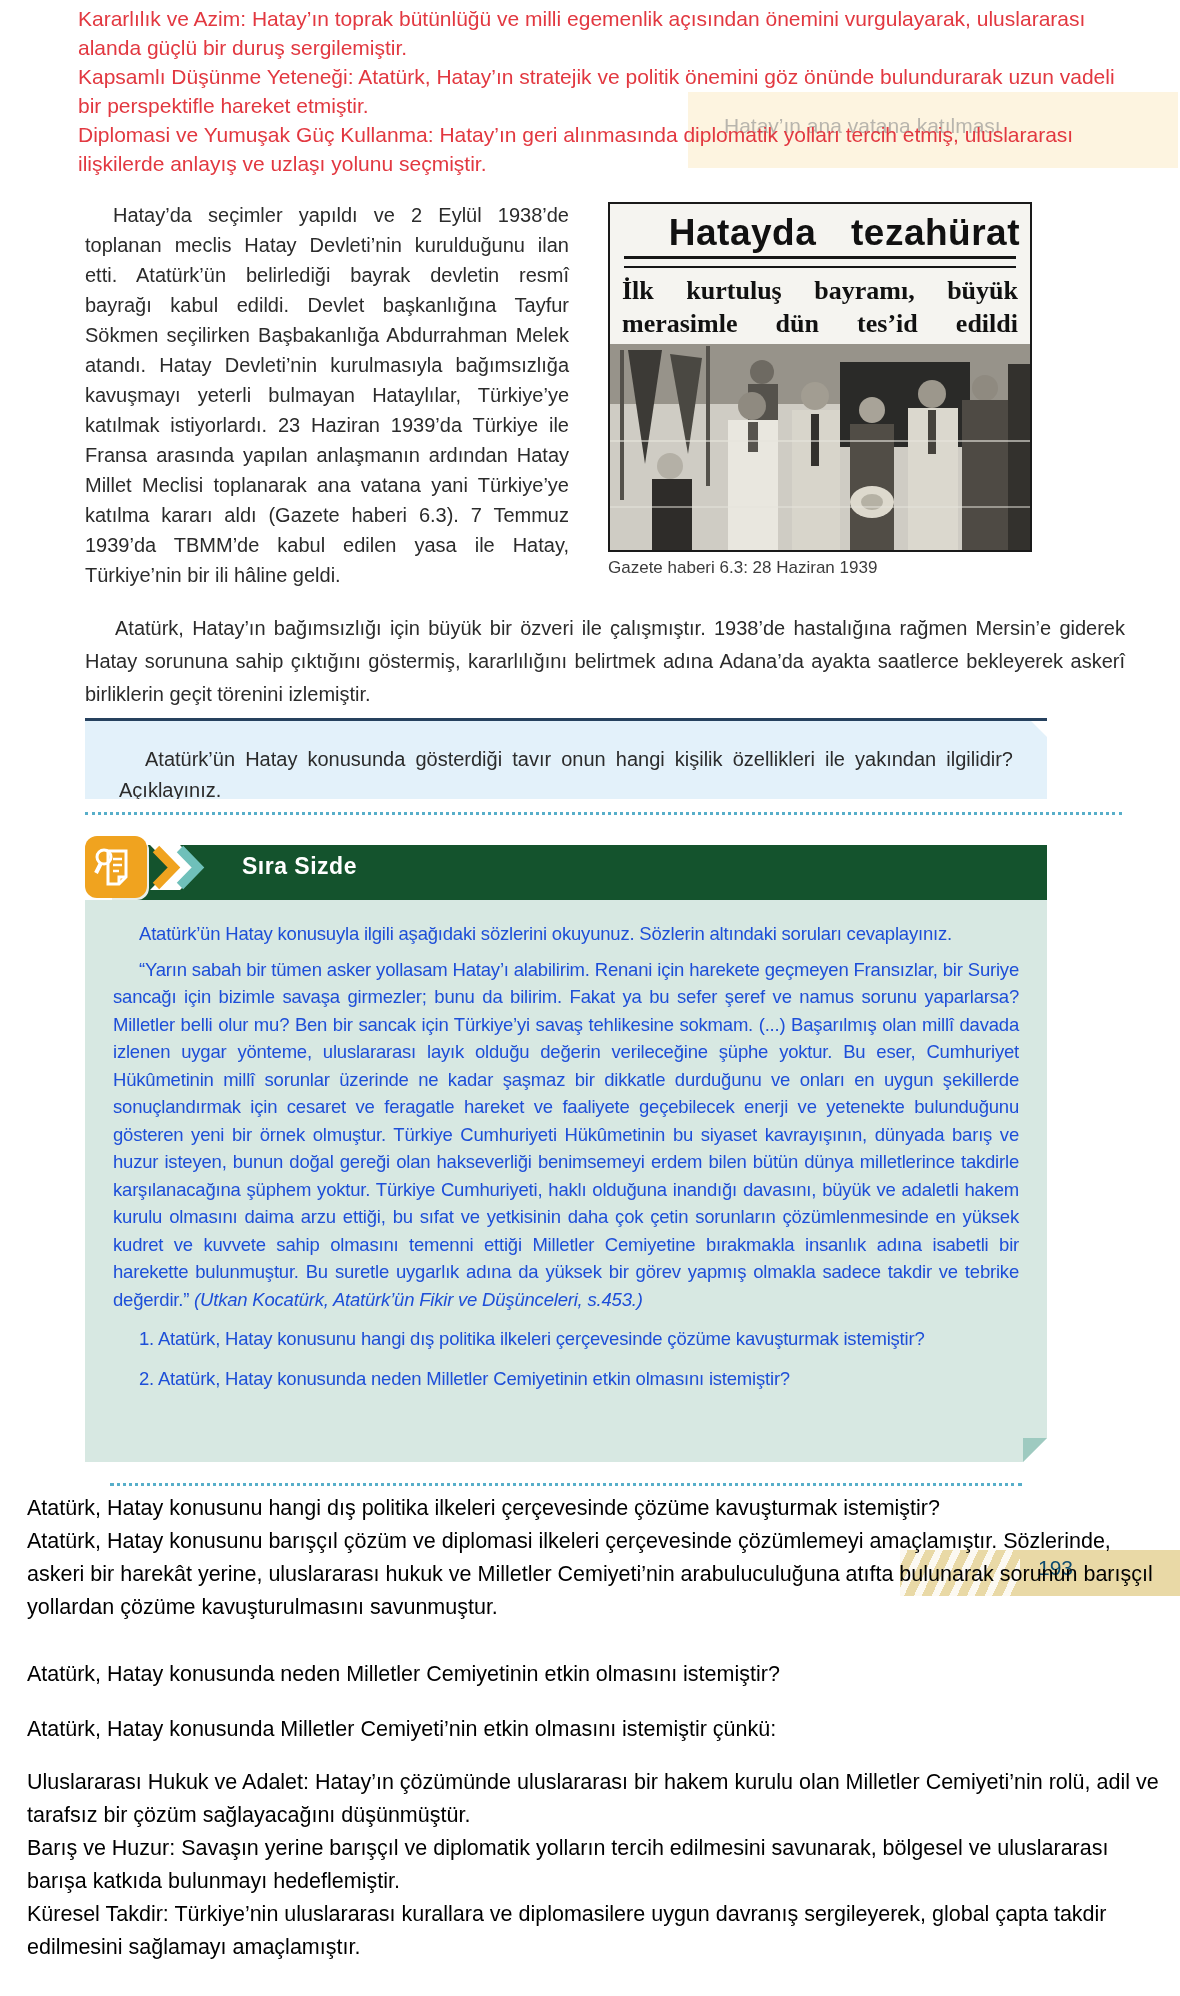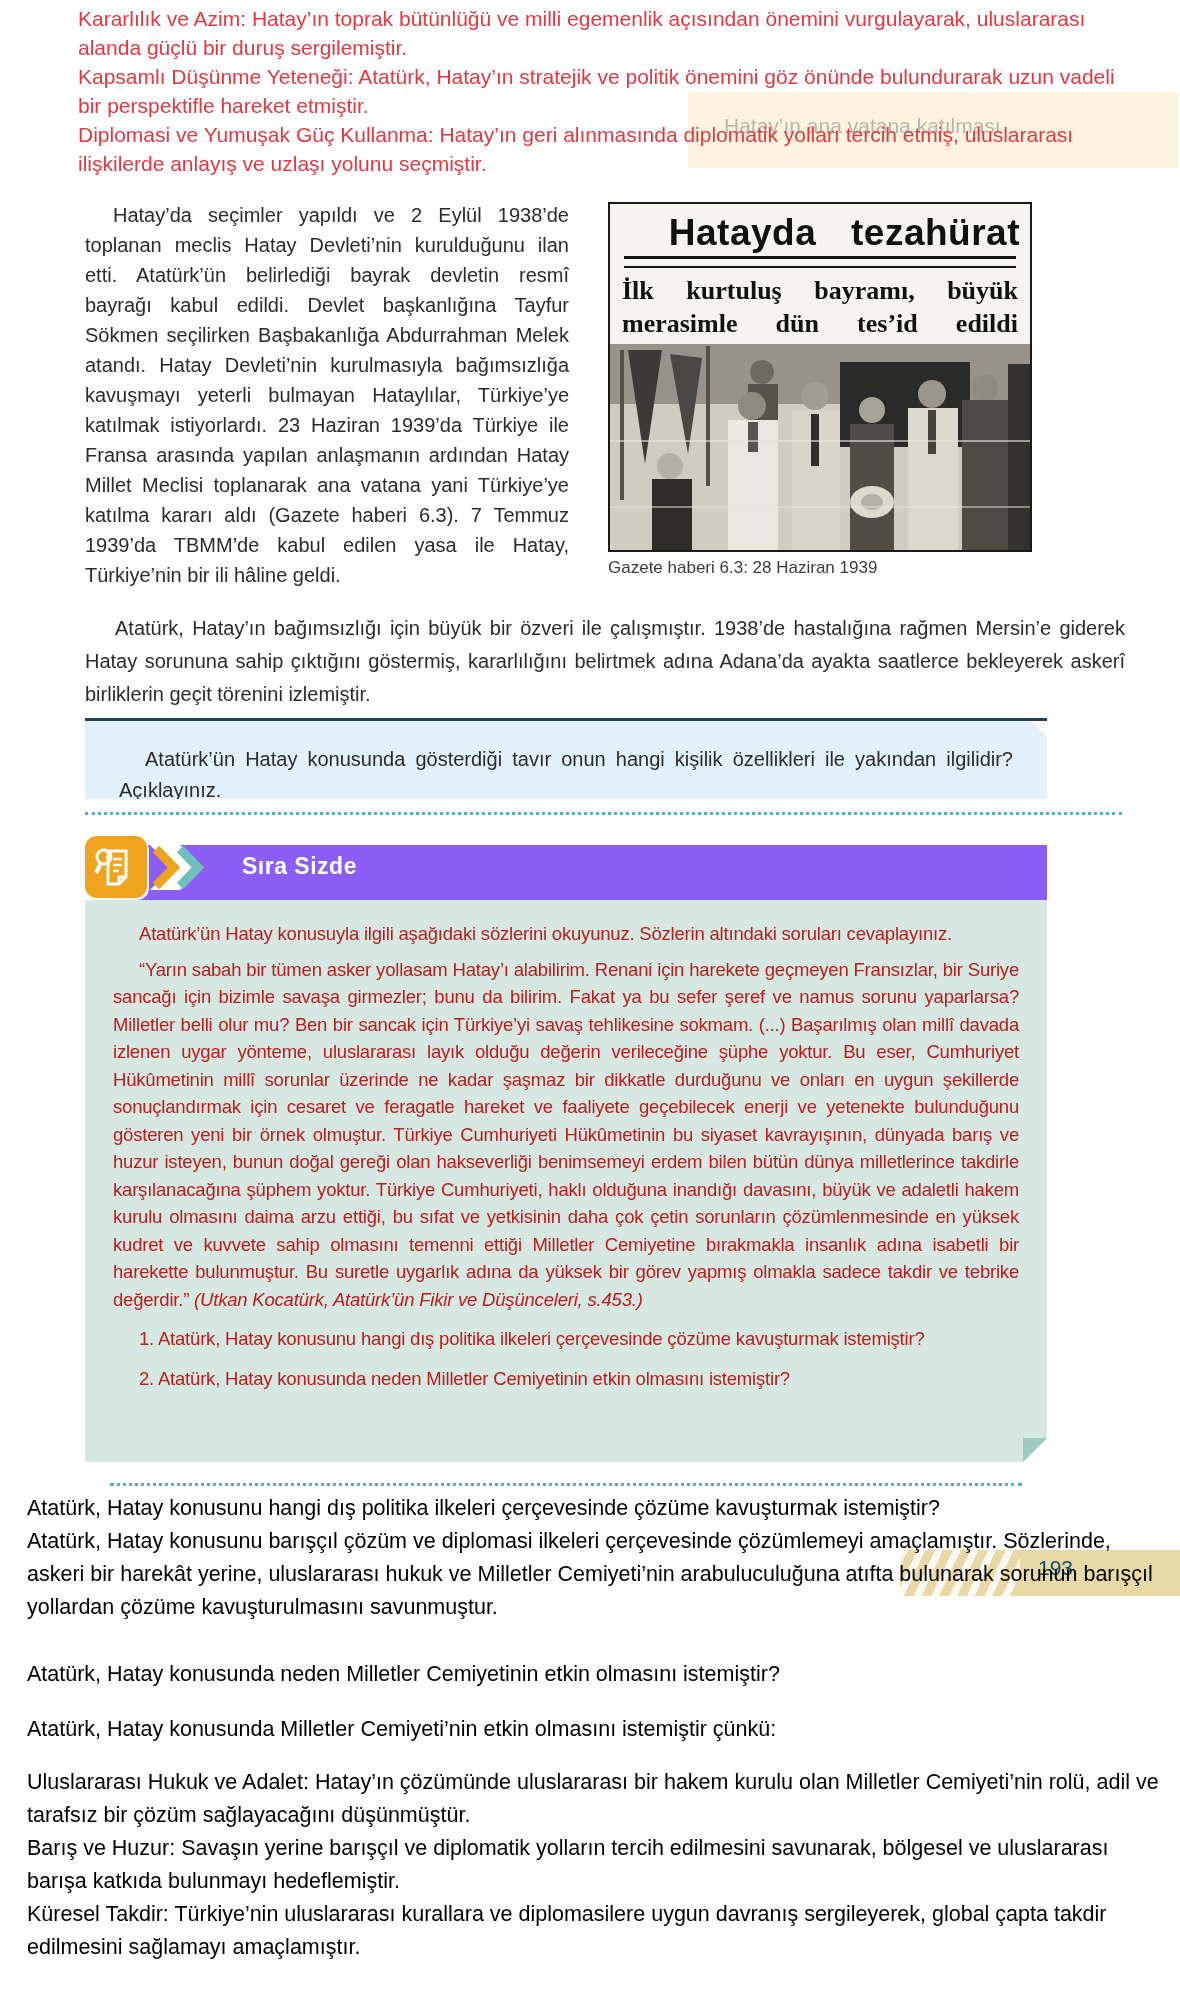--- a/index.html
+++ b/index.html
@@ -58,37 +58,37 @@
     clip-path:polygon(0 0, calc(100% - 16px) 0, 100% 16px, 100% 100%, 0 100%);
     box-sizing:border-box;padding:11px 22px 0 22px;
     font-size:20px;line-height:31px;text-align:justify;
   }
   .question-box p{margin:12px;text-indent:26px;}
   .dotted-divider{position:absolute;height:0;border-top:3px dotted #57aec9;}
   #dotted-1{left:85px;top:812px;width:1037px;}
   #dotted-2{left:110px;top:1483px;width:912px;}
   
   .sira-bar{
-    position:absolute;left:112px;top:845px;width:935px;height:59px;background:#8b5cf6;
+    position:absolute;left:112px;top:845px;width:935px;height:59px;background:#14532d;
   }
   .sira-title{
     position:absolute;left:130px;top:8px;color:#ffffff;font-weight:bold;font-size:23px;letter-spacing:.5px;
   }
   .sira-icon{
     position:absolute;left:85px;top:836px;width:62px;height:62px;background:#f0a31f;
     border-radius:12px;z-index:3;box-shadow:2px 2px 0 rgba(255,255,255,.9);
   }
   .sira-icon svg{position:absolute;left:7px;top:7px;}
   .chevrons{position:absolute;left:150px;top:845px;z-index:2;}
   
   .activity-box{
     position:absolute;left:85px;top:900px;width:962px;height:562px;background:#d7e8e2;
     clip-path:polygon(0 0,100% 0,100% calc(100% - 24px),calc(100% - 24px) 100%,0 100%);
     box-sizing:border-box;padding:20px 28px 0 28px;overflow:hidden;
-    font-size:18.5px;line-height:27.5px;text-align:justify;letter-spacing:-0.2px;color:#b91c1c;
+    font-size:18.5px;line-height:27.5px;text-align:justify;letter-spacing:-0.2px;color:#1d4ed8;
   }
   .activity-box p{margin:0;}
   .activity-intro{text-indent:26px;}
   .activity-quote{text-indent:26px;margin-top:8px !important;}
   .activity-citation{font-style:italic;}
   .activity-q{margin-top:12px !important;margin-left:26px !important;text-align:left;}
   .fold-flap{
     position:absolute;left:1023px;top:1438px;width:24px;height:24px;background:#9ecac0;
     clip-path:polygon(0 100%, 100% 0, 0 0);z-index:2;
   }

